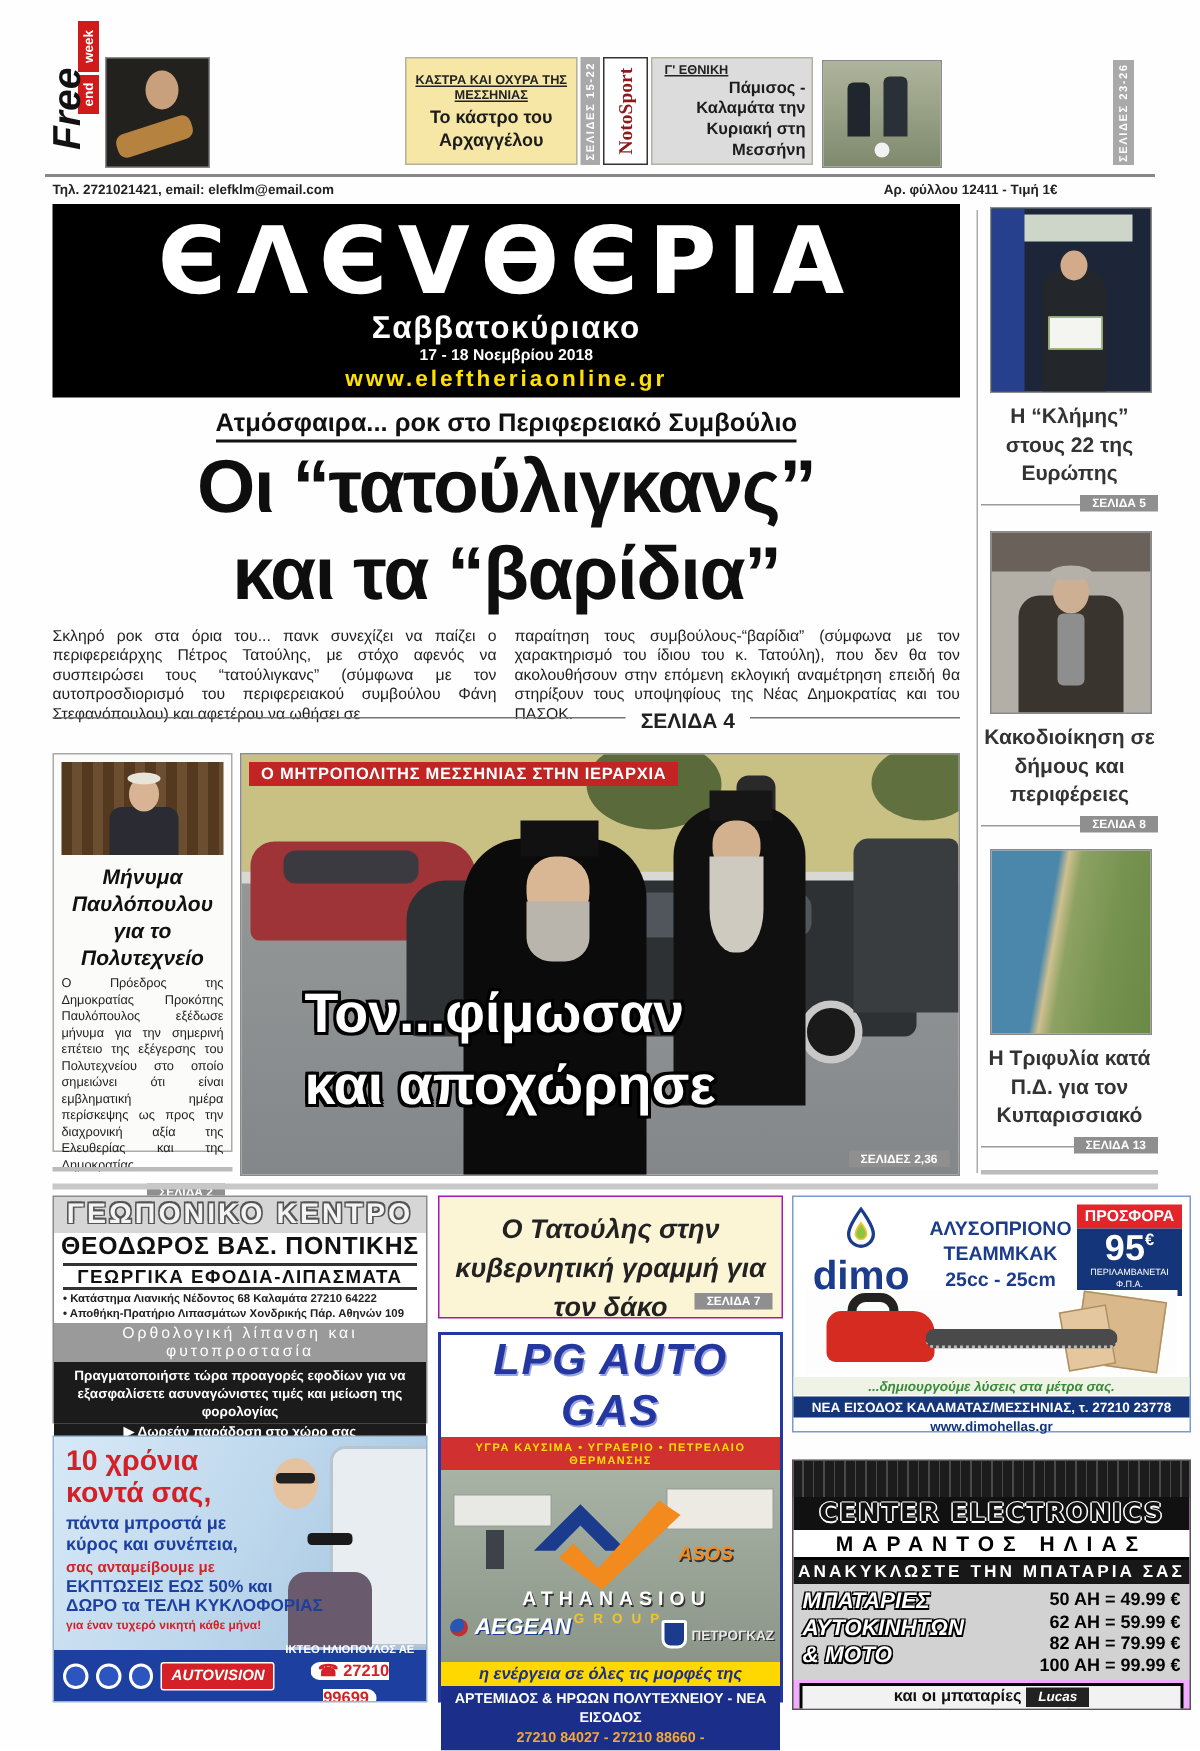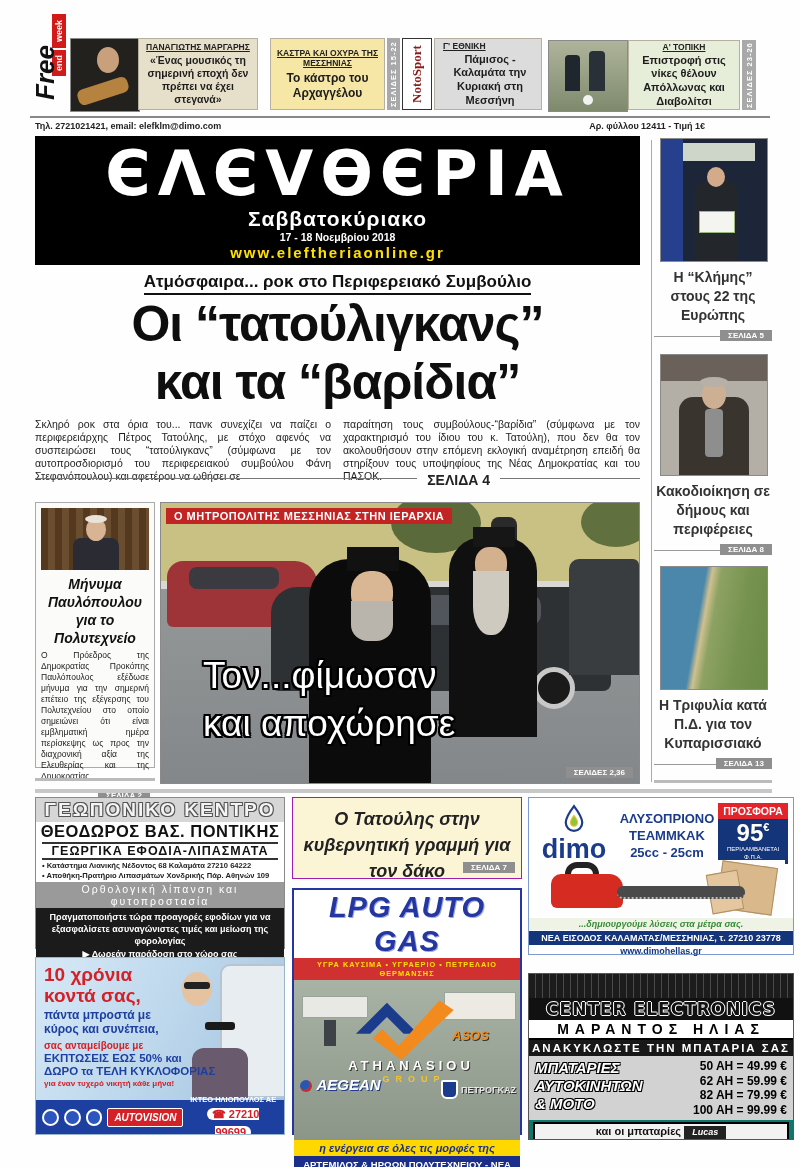--- a/index.html
+++ b/index.html
@@ -42,21 +42,21 @@
              font-size:14px;font-weight:bold;color:#222;}
   
   .leftcol{position:absolute;left:35px;top:502px;width:120px;height:266px;border:1px solid #aaa;
            background:#fbfbf9;box-sizing:border-box;}
   .lc-title{font-size:14px;line-height:18px;font-weight:bold;font-style:italic;text-align:center;
             color:#111;margin:5px 2px 3px;}
   .lc-body{font-size:8.5px;line-height:11px;text-align:justify;color:#222;margin:0 5px;}
   
   .redlabel{position:absolute;background:#c22323;color:#fff;font-size:11px;font-weight:bold;
             padding:2px 8px;letter-spacing:.5px;}
-  .overlay{position:absolute;color:#fff;font-weight:normal;font-size:37px;line-height:45px;
+  .overlay{position:absolute;color:#fff;font-weight:bold;font-size:37px;line-height:45px;
            text-shadow:2px 2px 0 #000,-2px -2px 0 #000,2px -2px 0 #000,-2px 2px 0 #000,
                        0 2px 0 #000,2px 0 0 #000,0 -2px 0 #000,-2px 0 0 #000;}
   
   .adbox{position:absolute;box-sizing:border-box;}
   
   .geo{border:1px solid #8a8a8a;background:#fff;}
   .geo-t1{background:#d6d6d6;color:#f4f4f4;font-weight:bold;font-size:19px;letter-spacing:2px;
           text-align:center;text-shadow:1px 1px 0 #555,-1px -1px 0 #555,1px -1px 0 #555,-1px 1px 0 #555;
           padding:1px 0;}
   .geo-t2{font-weight:bold;font-size:16.5px;text-align:center;color:#111;letter-spacing:.5px;}
@@ -70,21 +70,21 @@
   .geo-del{background:#1b1b1b;color:#fff;font-size:9px;font-weight:bold;text-align:center;padding:0 0 3px;}
   
   .tat{background:#fbf5d6;border:1px solid #a21caf;text-align:center;}
   .tat-t{font-size:18px;line-height:26px;font-weight:bold;font-style:italic;color:#222;margin-top:8px;}
   
   .lpg{border:2px solid #2436a0;background:#fff;}
   .lpg-title{font-size:29px;font-weight:bold;font-style:italic;color:#2436a0;text-align:center;
              letter-spacing:1px;line-height:34px;text-shadow:1px 1px 0 #9aa4e0;}
   .lpg-red{background:#d03030;color:#ffe000;font-size:7.3px;font-weight:bold;text-align:center;
            letter-spacing:1px;padding:2px 0;}
-  .lpg-photo{position:relative;height:160px;background:linear-gradient(#a9b3a5,#8c9688);overflow:hidden;}
+  .lpg-photo{position:relative;height:128px;background:linear-gradient(#a9b3a5,#8c9688);overflow:hidden;}
   .lpg-yellow{background:#ffd800;color:#1b2f8a;font-size:11px;font-weight:bold;font-style:italic;
               text-align:center;padding:2px 0;}
   .lpg-footer{background:#1b2f8a;color:#fff;font-size:9.5px;font-weight:bold;text-align:center;
               line-height:13px;padding:2px 0 3px;}
   .lpg-footer .mail{color:#f5a833;}
   
   .dimo{border:1px solid #7a9ad0;background:#fff;}
   .dimo-brand{font-size:27px;font-weight:bold;color:#1b3c8c;line-height:26px;}
   .dimo-sub{font-size:6px;letter-spacing:3px;color:#555;}
   .dimo-prod{font-size:13px;line-height:17px;font-weight:bold;color:#1b3c8c;text-align:center;}
@@ -101,21 +101,21 @@
   .auto-bar{position:absolute;left:0;right:0;bottom:0;height:34px;background:#1d3fa0;
             display:flex;align-items:center;padding:0 6px;box-sizing:border-box;gap:5px;}
   .av-ic{width:17px;height:17px;border-radius:50%;border:2px solid #fff;background:#2c55c0;box-sizing:border-box;}
   .av-logo{background:#d42027;color:#fff;font-size:10px;font-weight:bold;font-style:italic;
            padding:3px 6px;border:1px solid #fff;border-radius:2px;white-space:nowrap;}
   .av-right{margin-left:auto;text-align:center;}
   .av-comp{color:#fff;font-size:7.5px;font-weight:bold;}
   .av-phone{background:#fff;color:#d42027;font-size:11px;font-weight:bold;border-radius:6px;
             padding:0 5px;line-height:14px;}
   
-  .ce{border:1px solid #555;background:#0f766e;overflow:hidden;}
+  .ce{border:1px solid #555;background:#f0abfc;overflow:hidden;}
   .ce-circuit{height:24px;background:#1c1c1c;
      background-image:repeating-linear-gradient(90deg,#1c1c1c 0 6px,#4a4a4a 6px 7px),
                       repeating-linear-gradient(0deg,transparent 0 5px,#3a3a3a55 5px 6px);}
   .ce-title{background:#111;color:#111;font-family:"DejaVu Sans",sans-serif;font-weight:bold;
             font-size:17px;letter-spacing:1px;text-align:center;padding:1px 0;
             text-shadow:-1px 0 #fff,1px 0 #fff,0 -1px #fff,0 1px #fff;}
   .ce-owner{background:#fff;color:#000;font-weight:bold;font-size:14px;letter-spacing:6px;
             text-align:center;padding:1px 0;border-bottom:2px solid #000;}
   .ce-banner{background:#181818;color:#fff;font-weight:bold;font-size:11.5px;letter-spacing:2px;
              text-align:center;padding:2px 0;}
@@ -141,58 +141,50 @@
       <div class="abs fw-red vtext" style="left:14px;top:0;width:14px;height:34px;">week</div>
       <div class="abs fw-red vtext" style="left:14px;top:36px;width:14px;height:26px;">end</div>
       <div class="abs fw-free vtext" style="left:-6px;top:18px;width:26px;height:82px;">Free</div>
     </div>
 
     <div class="photo" style="left:70px;top:38px;width:68px;height:72px;background:#23211e;">
       <div class="abs" style="left:26px;top:8px;width:22px;height:26px;border-radius:50%;background:#c9a07c;"></div>
       <div class="abs" style="left:6px;top:44px;width:52px;height:16px;background:#b5823f;transform:rotate(-18deg);border-radius:6px;"></div>
     </div>
 
-    <div class="tbox" style="left:138px;top:38px;width:120px;height:72px;background:#e6dfc9;">
-      <div class="tkick">ΠΑΝΑΓΙΩΤΗΣ ΜΑΡΓΑΡΗΣ</div>
-      <div class="ttitle" style="font-size:10.5px;margin-top:2px;">«Ένας μουσικός τη σημερινή εποχή δεν πρέπει να έχει στεγανά»</div>
-    </div>
 
     <div class="tbox" style="left:270px;top:38px;width:115px;height:72px;background:#f6e7a6;">
       <div class="tkick">ΚΑΣΤΡΑ ΚΑΙ ΟΧΥΡΑ ΤΗΣ ΜΕΣΣΗΝΙΑΣ</div>
       <div class="ttitle" style="font-size:12px;margin-top:3px;">Το κάστρο του Αρχαγγέλου</div>
     </div>
 
     <div class="vstrip" style="left:387px;top:38px;width:13px;height:72px;">ΣΕΛΙΔΕΣ 15-22</div>
 
     <div class="abs" style="left:402px;top:38px;width:30px;height:72px;border:1px solid #333;background:#fff;box-sizing:border-box;">
       <div class="vtext" style="width:100%;height:100%;color:#8b1a1a;font-weight:bold;font-size:13px;font-family:'Liberation Serif',serif;">NotoSport</div>
     </div>
 
     <div class="tbox" style="left:434px;top:38px;width:108px;height:72px;background:#dcdcdc;align-items:flex-start;padding-left:8px;">
       <div class="tkick">Γ' ΕΘΝΙΚΗ</div>
-      <div class="ttitle" style="font-size:11px;margin-top:2px;text-align:center;">Πάμισος - Καλαμάτα την Κυριακή στη Μεσσήνη</div>
+      <div class="ttitle" style="font-size:11px;margin-top:2px;text-align:right;">Πάμισος - Καλαμάτα την Κυριακή στη Μεσσήνη</div>
     </div>
 
     <div class="photo" style="left:548px;top:40px;width:78px;height:70px;background:linear-gradient(#aeb49b,#7f8a6d);">
       <div class="abs" style="left:16px;top:14px;width:15px;height:36px;background:#20262e;border-radius:4px 4px 0 0;"></div>
       <div class="abs" style="left:40px;top:10px;width:16px;height:40px;background:#2a3038;border-radius:4px 4px 0 0;"></div>
       <div class="abs" style="left:34px;top:54px;width:10px;height:10px;background:#f2f2f2;border-radius:50%;"></div>
     </div>
 
-    <div class="tbox" style="left:628px;top:40px;width:112px;height:70px;background:#e6edd8;">
-      <div class="tkick">Α' ΤΟΠΙΚΗ</div>
-      <div class="ttitle" style="font-size:11px;margin-top:2px;">Επιστροφή στις νίκες θέλουν Απόλλωνας και Διαβολίτσι</div>
-    </div>
 
     <div class="vstrip" style="left:742px;top:40px;width:14px;height:70px;">ΣΕΛΙΔΕΣ 23-26</div>
   </div>
 
   <div class="abs" style="left:30px;top:116px;width:740px;height:2px;background:#888;"></div>
 
-  <div class="abs" style="left:35px;top:121px;font-size:9px;font-weight:bold;color:#222;">Τηλ. 2721021421, email: elefklm@dimo.com</div>
+  <div class="abs" style="left:35px;top:121px;font-size:9px;font-weight:bold;color:#222;">Τηλ. 2721021421, email: elefklm@email.com</div>
   <div class="abs" style="left:435px;top:121px;width:270px;text-align:right;font-size:9px;font-weight:bold;color:#222;">Αρ. φύλλου 12411  - Τιμή 1€</div>
 
   <div class="masthead" style="left:35px;top:136px;width:605px;height:129px;">
     <div class="mh-logo">ЄΛЄVѲЄΡΙΑ</div>
     <div class="mh-ed">Σαββατοκύριακο</div>
     <div class="mh-date">17 - 18 Νοεμβρίου 2018</div>
     <div class="mh-site">www.eleftheriaonline.gr</div>
   </div>
 
   <div class="abs" style="left:651px;top:140px;width:1px;height:642px;background:#aaa;"></div>

